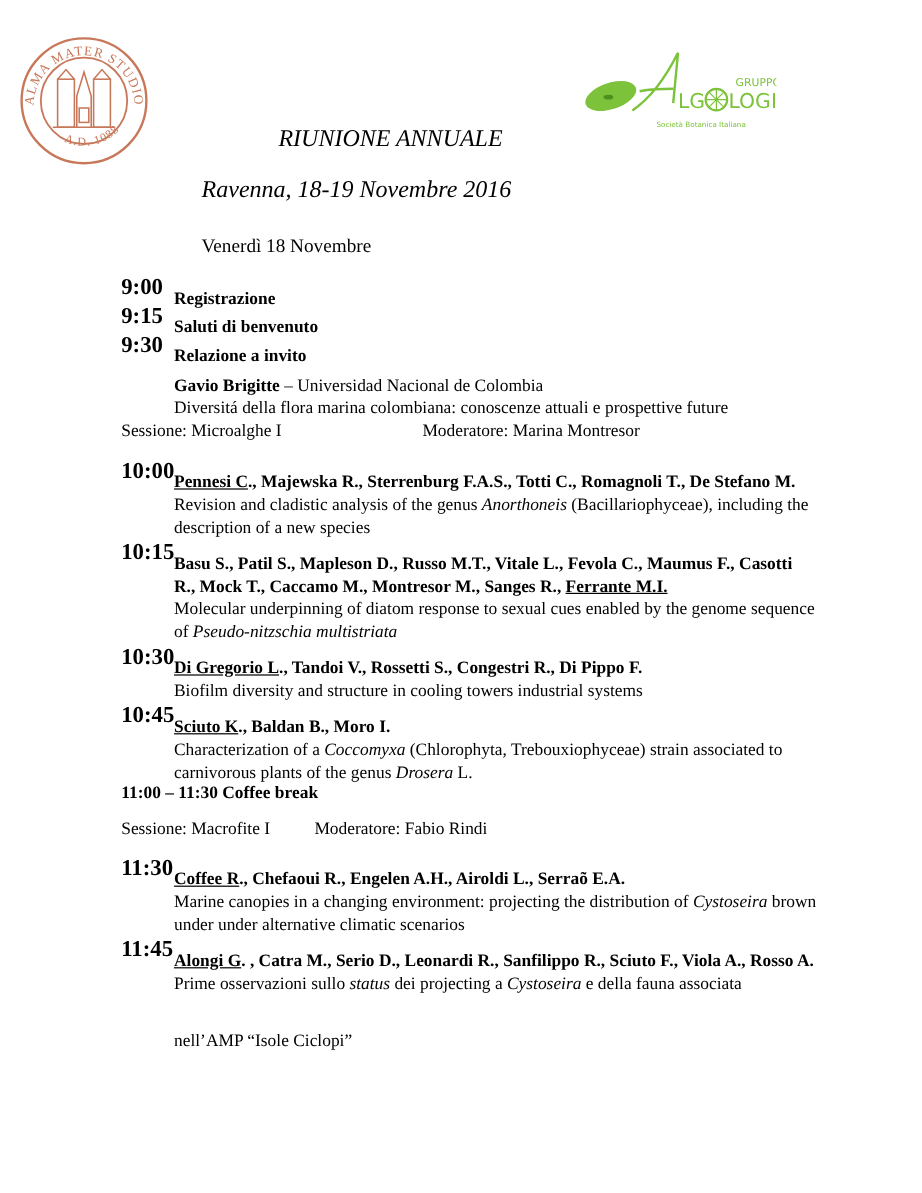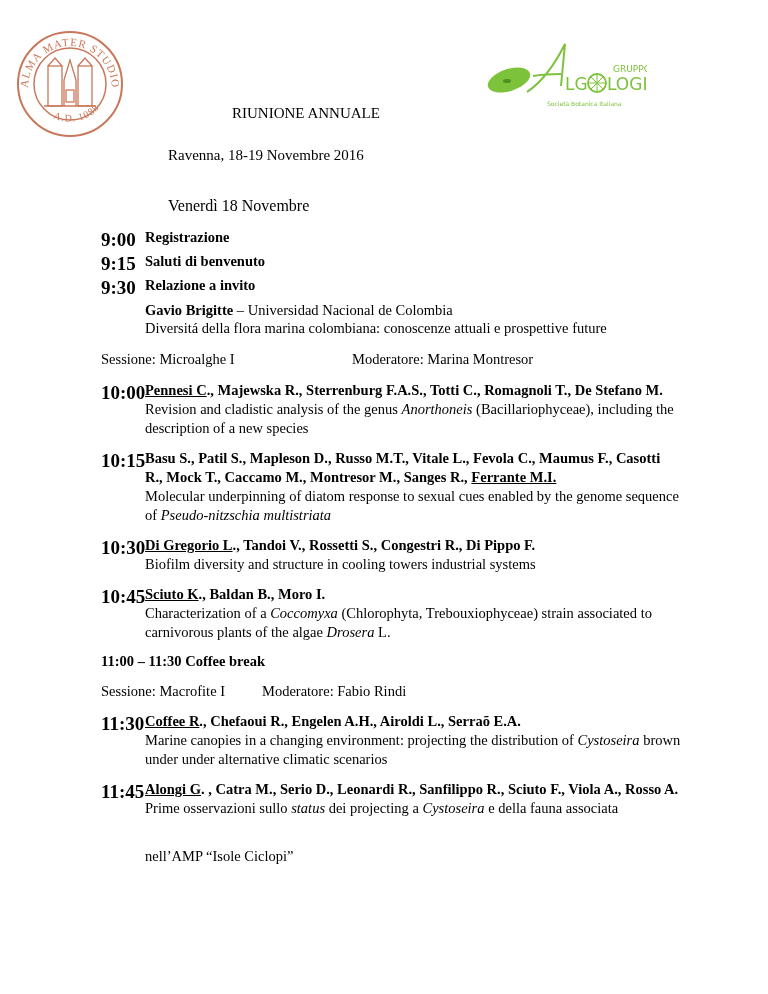--- a/index.html
+++ b/index.html
@@ -4,29 +4,29 @@
 <style>
   html, body { margin: 0; padding: 0; background: #ffffff; }
   body {
     width: 768px; height: 994px; position: relative; overflow: hidden;
     font-family: "Liberation Serif", serif; color: #000;
   }
   .abs { position: absolute; }
   #seal { left: 16px; top: 30px; width: 108px; height: 108px; }
   #logo { left: 487px; top: 40px; width: 160px; height: 72px; }
   .title {
-    font-size: 15px; white-space: nowrap;
+    font-style: italic; font-size: 20px; white-space: nowrap;
   }
   #title-riunione { left: 232px; top: 105px; }
   #title-place { left: 168px; top: 147px; }
   #day-heading { left: 168px; top: 197px; font-size: 16px; }
 
   .line { position: absolute; font-size: 14.5px; white-space: nowrap; line-height: 17px; }
   .time { position: absolute; left: 101px; font-weight: bold; font-size: 19px; white-space: nowrap; }
-  .body { left: 145px; }
+  .body { left: 145px; margin-top: 12px; }
   b, .bold { font-weight: bold; }
   i { font-style: italic; }
   u { text-decoration: underline; }
 </style>
 </head>
 <body>
 
 <svg id="seal" class="abs" viewBox="0 0 108 108">
   <circle cx="54" cy="54" r="52" fill="none" stroke="#c8785a" stroke-width="2"></circle>
   <circle cx="54" cy="54" r="36" fill="none" stroke="#c8785a" stroke-width="1.5"></circle>
@@ -97,21 +97,21 @@
 <div class="line body" style="top:488px">Molecular underpinning of diatom response to sexual cues enabled by the genome sequence</div>
 <div class="line body" style="top:507px"><span>of </span><i>Pseudo-nitzschia multistriata</i></div>
 
 <div class="time" style="top:537px">10:30</div>
 <div class="line body bold" style="top:537px"><u>Di Gregorio L</u><span>., Tandoi V., Rossetti S., Congestri R., Di Pippo F.</span></div>
 <div class="line body" style="top:556px">Biofilm diversity and structure in cooling towers industrial systems</div>
 
 <div class="time" style="top:586px">10:45</div>
 <div class="line body bold" style="top:586px"><u>Sciuto K</u><span>.,  Baldan B., Moro I.</span></div>
 <div class="line body" style="top:605px"><span>Characterization of a </span><i>Coccomyxa</i><span> (Chlorophyta, Trebouxiophyceae) strain associated to</span></div>
-<div class="line body" style="top:624px"><span>carnivorous plants of the algae </span><i>Drosera</i><span> L.</span></div>
+<div class="line body" style="top:624px"><span>carnivorous plants of the genus </span><i>Drosera</i><span> L.</span></div>
 
 <div class="line bold" style="left:101px; top:653px">11:00 – 11:30 Coffee break</div>
 
 <div class="line" style="left:101px; top:683px">Sessione:  Macrofite  I</div>
 <div class="line" style="left:262px; top:683px">Moderatore:  Fabio Rindi</div>
 
 <div class="time" style="top:713px">11:30</div>
 <div class="line body bold" style="top:713px"><u>Coffee R</u><span>., Chefaoui R., Engelen A.H., Airoldi L., Serraõ E.A.</span></div>
 <div class="line body" style="top:732px"><span>Marine canopies in a changing environment: projecting the distribution of </span><i>Cystoseira</i><span> brown</span></div>
 <div class="line body" style="top:751px">under under alternative climatic scenarios</div>

